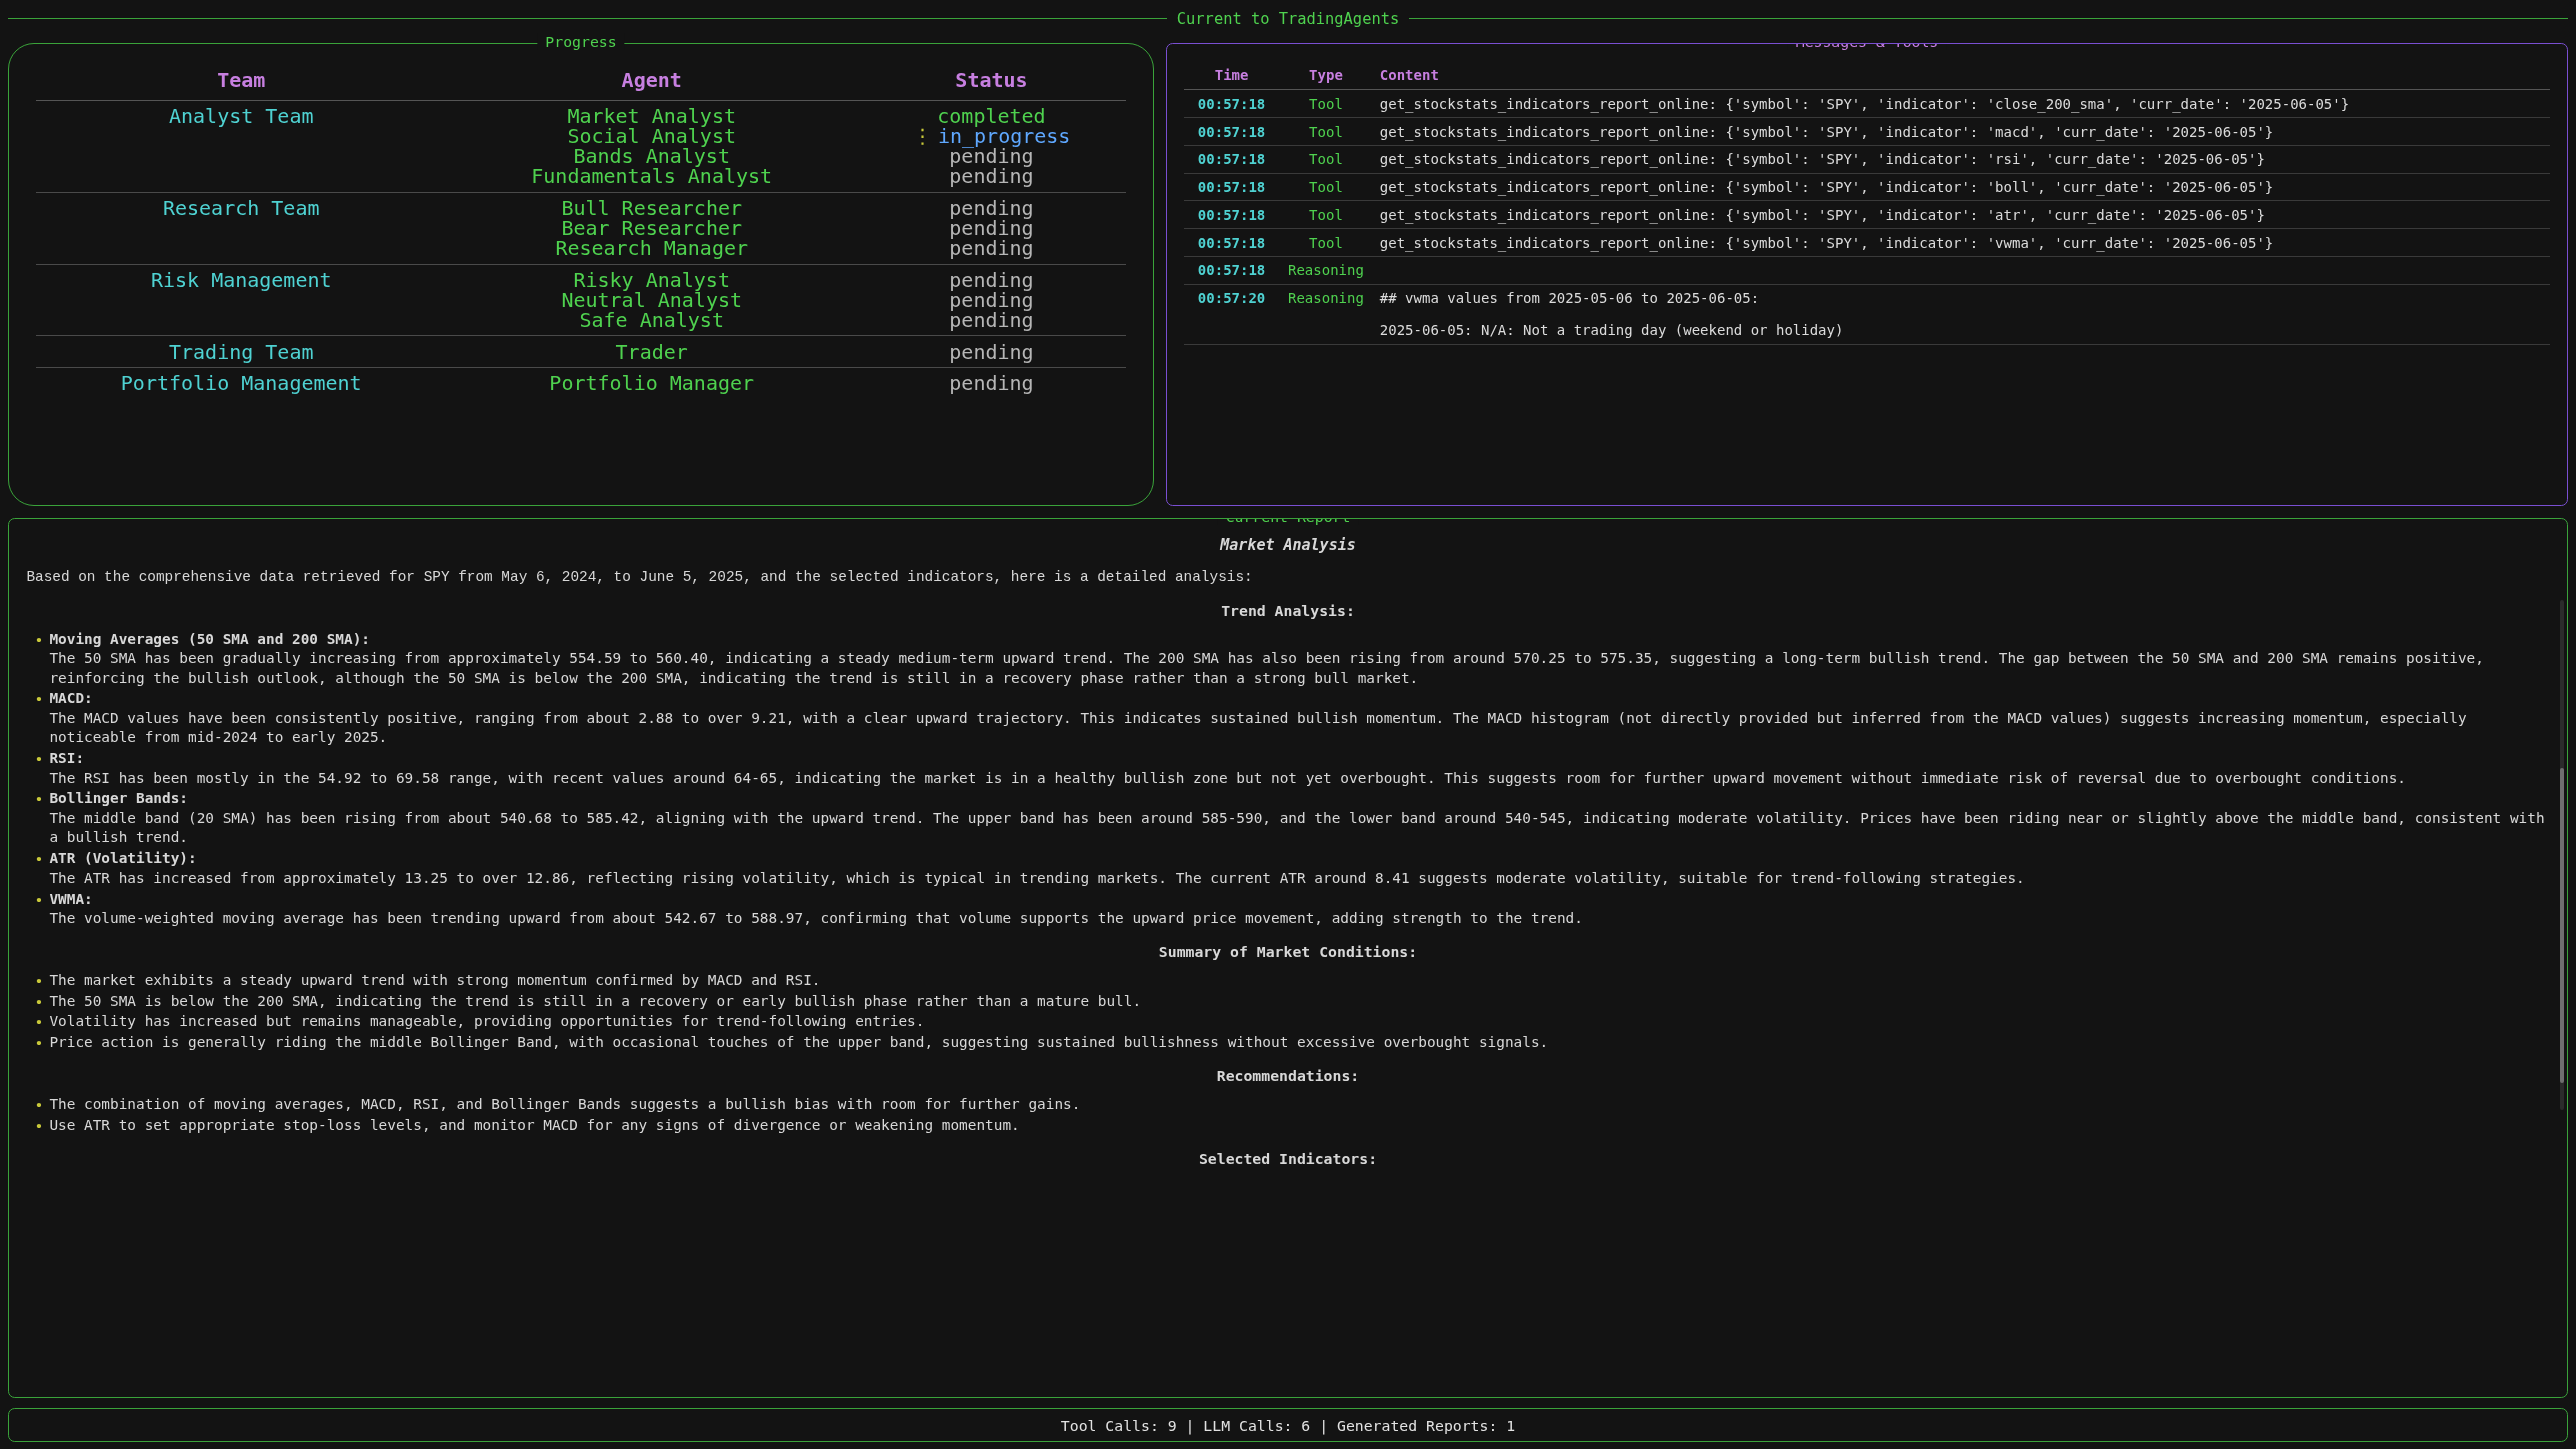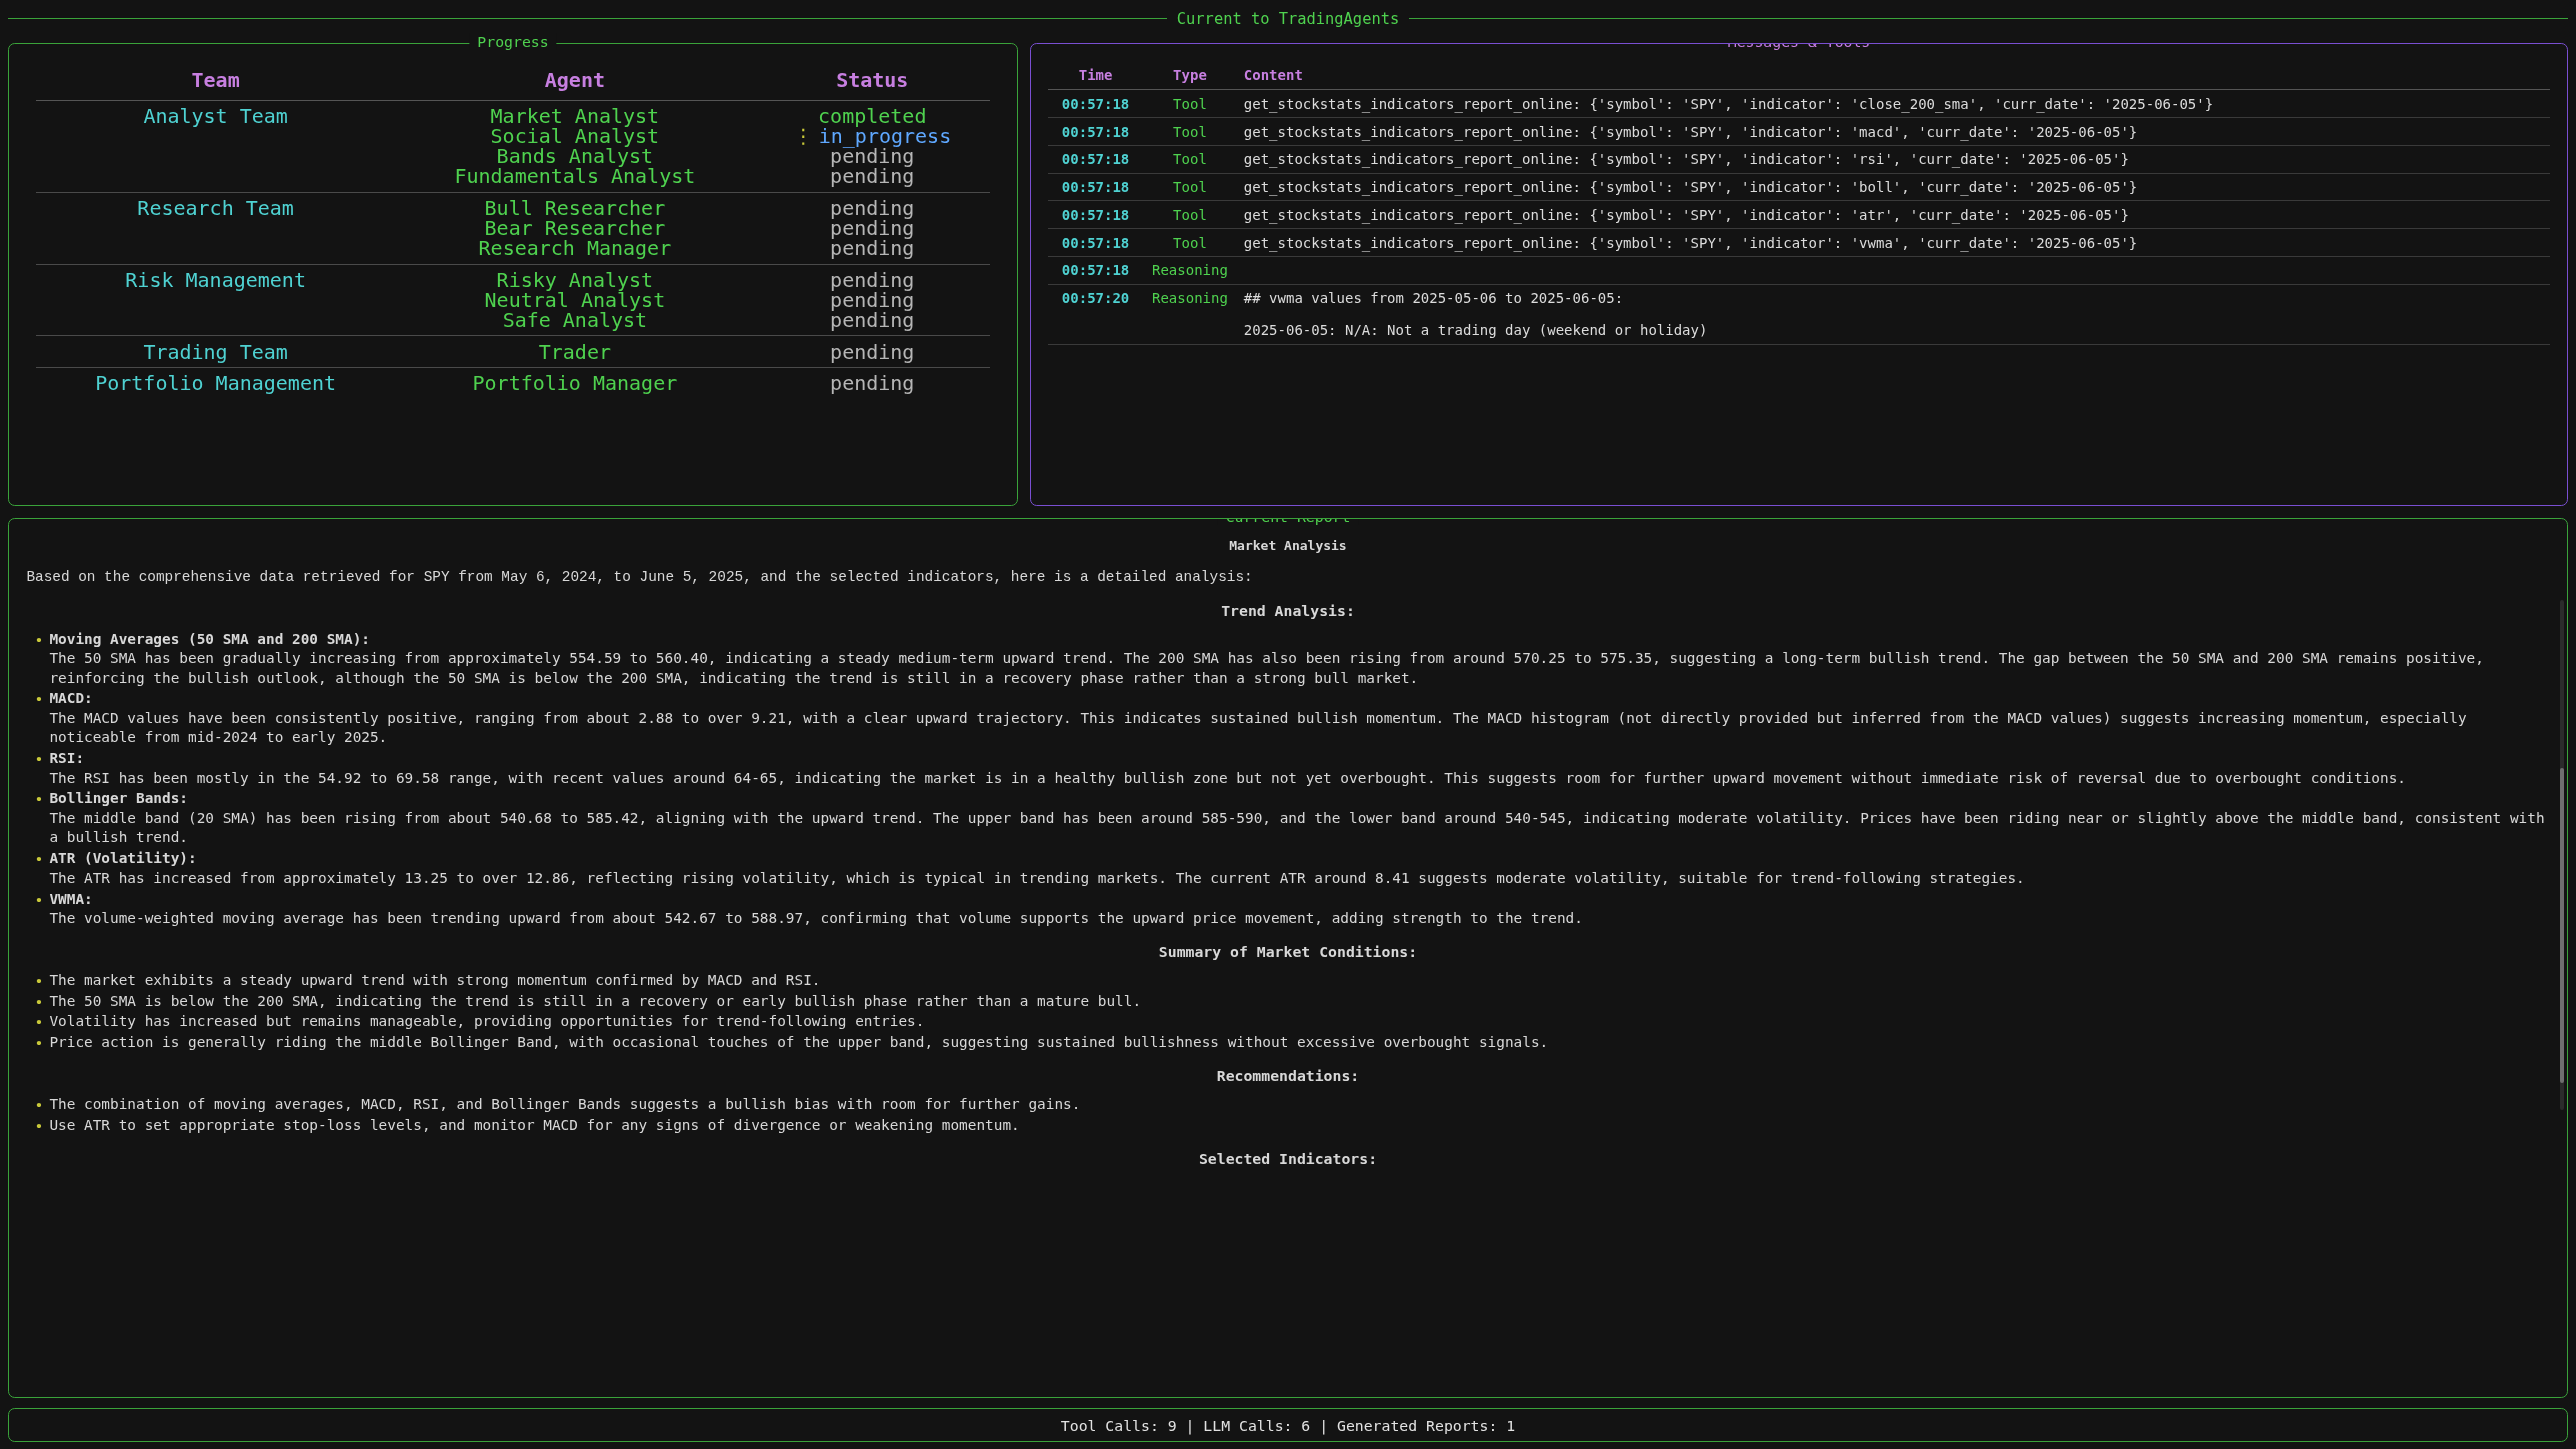--- a/index.html
+++ b/index.html
@@ -67,24 +67,25 @@
     white-space: nowrap;
   }
 
   
   .top-row {
     display: flex;
     gap: 12px;
     height: 463px;
   }
   .progress-panel {
-    width: 1010px;
+    width: 1146px;
     border-color: #3aa33a;
     flex: none;
     padding: 17.4px 27px 6.7px 27px;
+    border-radius: 26px;
   }
   .progress-panel > .panel-title { color: #4fd24f; }
 
   .messages-panel {
     flex: 1;
     border-color: #7a4fd2;
     padding: 17.4px 17.4px 6.7px 17.4px;
     overflow: hidden;
   }
   .messages-panel > .panel-title { color: #c77fe0; }
@@ -167,21 +168,22 @@
     padding: 13.4px 17.4px 9.4px 17.4px;
     overflow: hidden;
     position: relative;
   }
   .report-panel > .panel-title { color: #4fd24f; }
   .report-body { font-size: 14.4px; line-height: 19.5px; }
   .rep-h1 {
     text-align: center;
     font-weight: bold;
     margin: 4px 0 12px 0;
-    font-size: 13px;
+    font-size: 15px;
+    font-style: italic;
   }
   .rep-h2 {
     text-align: center;
     font-weight: bold;
     margin: 13.4px 0 9.4px 0;
     font-size: 14.8px;
   }
   .rep-para { margin: 0 0 5.4px 0; font-family: Liberation Mono, monospace; }
   .rep-list { margin: 0; padding: 0; list-style: none; }
   .rep-list li {

